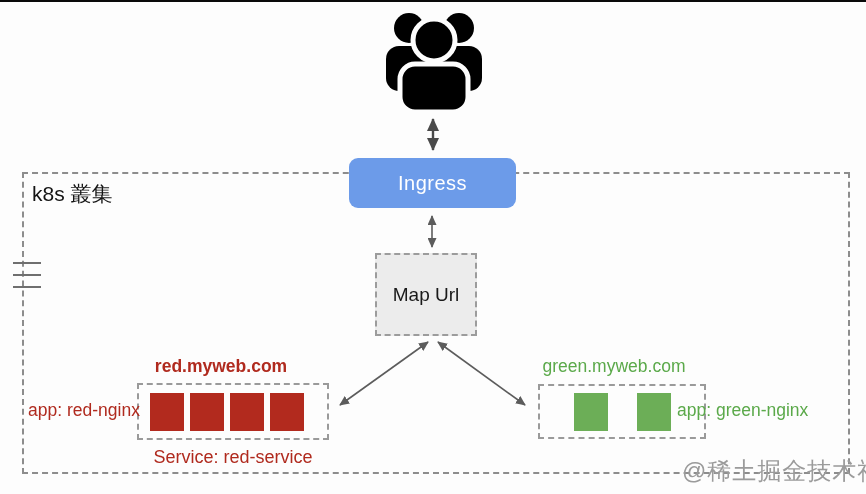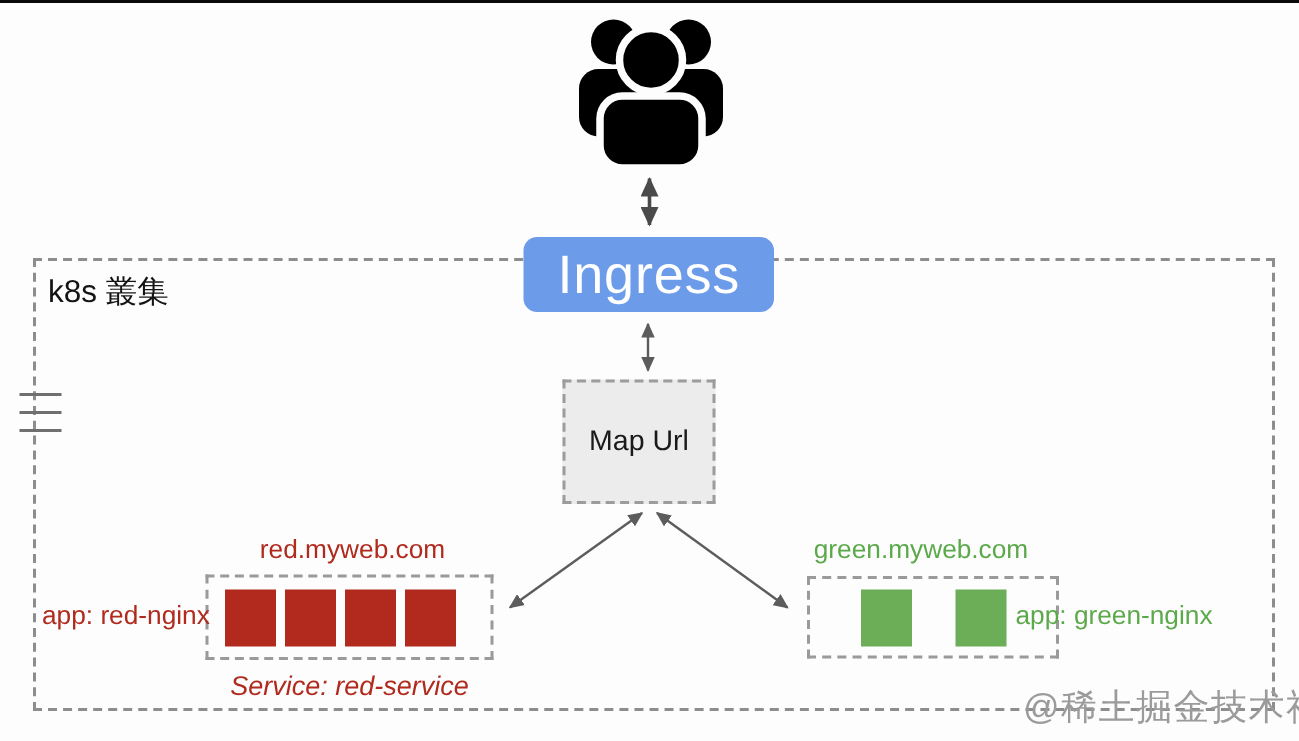--- a/index.html
+++ b/index.html
@@ -17,21 +17,21 @@
 
   .users-icon { left: 383px; top: 7px; width: 102px; height: 108px; }
   .users-icon svg { width: 100%; height: 100%; display: block; }
 
   .arrow-layer { left: 0; top: 0; width: 866px; height: 494px; pointer-events: none; }
 
   .ingress-box {
     left: 349px; top: 158px; width: 167px; height: 50px;
     border-radius: 9px;
     display: flex; align-items: center; justify-content: center;
-    font-size: 36px; letter-spacing: 0.5px;
+    font-size: 20px; letter-spacing: 0.5px;
     z-index: 3;
   }
 
   .cluster-box {
     left: 22px; top: 172px; width: 828px; height: 302px;
     border: 2px dashed #8d8d8d;
     z-index: 1;
   }
   .cluster-label {
     left: 32px; top: 180px;
@@ -46,21 +46,21 @@
 
   .map-url-box {
     left: 375px; top: 253px; width: 102px; height: 83px;
     border: 2px dashed #9c9c9c;
     display: flex; align-items: center; justify-content: center;
     font-size: 19px; color: #1a1a1a;
     z-index: 2;
   }
 
   .group-domain { font-size: 17.5px; text-align: center; z-index: 2; }
-  .red-domain { left: 139px; top: 356px; width: 192px; }
+  .red-domain { left: 125px; top: 356px; width: 192px; font-weight: bold; }
   .green-domain { left: 530px; top: 356px; width: 168px; }
 
   .pods-box {
     border: 2px dashed #9a9a9a;
     display: flex; align-items: center;
     z-index: 2; background: transparent;
   }
   .red-pods-box { left: 137px; top: 383px; width: 192px; height: 57px; gap: 6px; padding-left: 11px; }
   .green-pods-box { left: 538px; top: 384px; width: 168px; height: 55px; gap: 29px; justify-content: center; }
   .pod { width: 34px; height: 38px; }
@@ -107,21 +107,21 @@
 <div class="abs map-url-box" style="background: rgb(236, 236, 236);">Map Url</div>
 
 <div class="abs group-domain red-domain" style="color: rgb(176, 42, 30);">red.myweb.com</div>
 <div class="abs pods-box red-pods-box">
     <div class="pod" style="background: rgb(178, 42, 30);"></div>
     <div class="pod" style="background: rgb(178, 42, 30);"></div>
     <div class="pod" style="background: rgb(178, 42, 30);"></div>
     <div class="pod" style="background: rgb(178, 42, 30);"></div>
   </div>
 <div class="abs app-label red-app" style="color: rgb(176, 42, 30);">app: red-nginx</div>
-<div class="abs service-label red-service" style="color: rgb(176, 42, 30); font-style: italic;">Service: red-service</div>
+<div class="abs service-label red-service" style="color: rgb(176, 42, 30);">Service: red-service</div>
 
 <div class="abs group-domain green-domain" style="color: rgb(91, 169, 74);">green.myweb.com</div>
 <div class="abs pods-box green-pods-box">
     <div class="pod" style="background: rgb(108, 174, 87);"></div>
     <div class="pod" style="background: rgb(108, 174, 87);"></div>
   </div>
 <div class="abs app-label green-app" style="color: rgb(91, 169, 74);">app: green-nginx</div>
 <div class="abs service-label green-service" style="color: rgb(91, 169, 74);">Service: green-service</div>
 
 <div class="abs watermark" style="color: rgb(155, 155, 155);">@稀土掘金技术社区</div>

